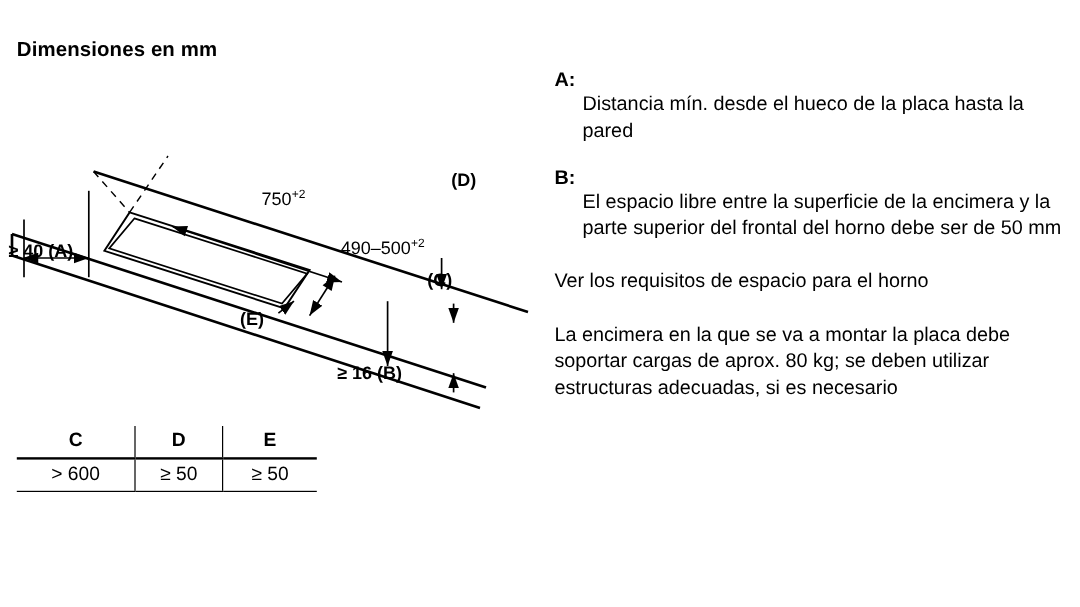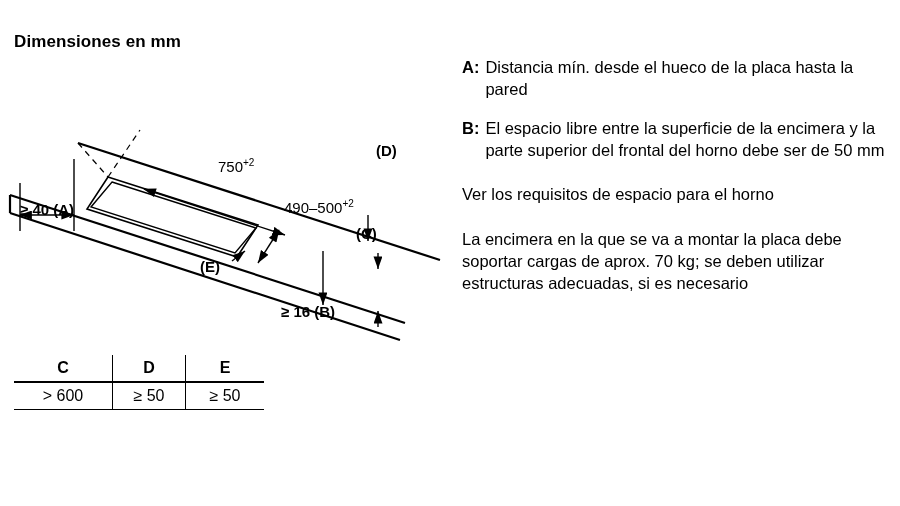--- a/index.html
+++ b/index.html
@@ -95,21 +95,21 @@
   }
   .note {
     display: flex;
     margin-bottom: 17px;
   }
   .note-key {
     font-weight: bold;
     flex: 0 0 auto;
     margin-right: 6px;
   }
-  .note-body { flex: 1 1 auto; }
+  .note-body { flex: 1 1 auto; margin-top: 20px; }
   .note-plain {
     margin-bottom: 17px;
   }
   .spacer-note { margin-top: 22px; }
 </style>
 </head>
 <body>
 
 <div class="page">
 
@@ -174,21 +174,21 @@
       </g>
 
       <g stroke="#000" fill="none" stroke-width="1.4">
         <line x1="378" y1="198" x2="378" y2="214" marker-end="url(#arrEnd)"></line>
         <line x1="378" y1="272" x2="378" y2="256" marker-end="url(#arrEnd)"></line>
       </g>
     </svg>
 
     <div class="lbl" style="left:198px; top:102px;margin-left:20px;"><span>750</span><span class="sup">+2</span></div>
     <div class="lbl" style="left:284px; top:143px;"><span>490–500</span><span class="sup">+2</span></div>
-    <div class="lbl bold" style="left:20px; top:146px;">≥ 40 (A)</div>
+    <div class="lbl bold" style="left:7px; top:146px;">≥ 40 (A)</div>
     <div class="lbl bold" style="left:281px; top:248px;">≥ 16 (B)</div>
     <div class="lbl bold" style="left:356px; top:170px;">(C)</div>
     <div class="lbl bold" style="left:376px; top:87px;">(D)</div>
     <div class="lbl bold" style="left:200px; top:203px;">(E)</div>
   </div>
 
   <table id="dim-table">
     <thead>
       <tr>
         <th>C</th>
@@ -212,17 +212,17 @@
       <div class="note-body">Distancia mín. desde el hueco de la placa hasta la pared</div>
     </div>
 
     <div class="note">
       <div class="note-key">B:</div>
       <div class="note-body">El espacio libre entre la superficie de la encimera y la parte superior del frontal del horno debe ser de 50 mm</div>
     </div>
 
     <div class="note-plain spacer-note">Ver los requisitos de espacio para el horno</div>
 
-    <div class="note-plain spacer-note">La encimera en la que se va a montar la placa debe soportar cargas de aprox. 70 kg; se deben utilizar estructuras adecuadas, si es necesario</div>
+    <div class="note-plain spacer-note">La encimera en la que se va a montar la placa debe soportar cargas de aprox. 80 kg; se deben utilizar estructuras adecuadas, si es necesario</div>
 
   </div>
 
 </div>
 
 </body></html>

